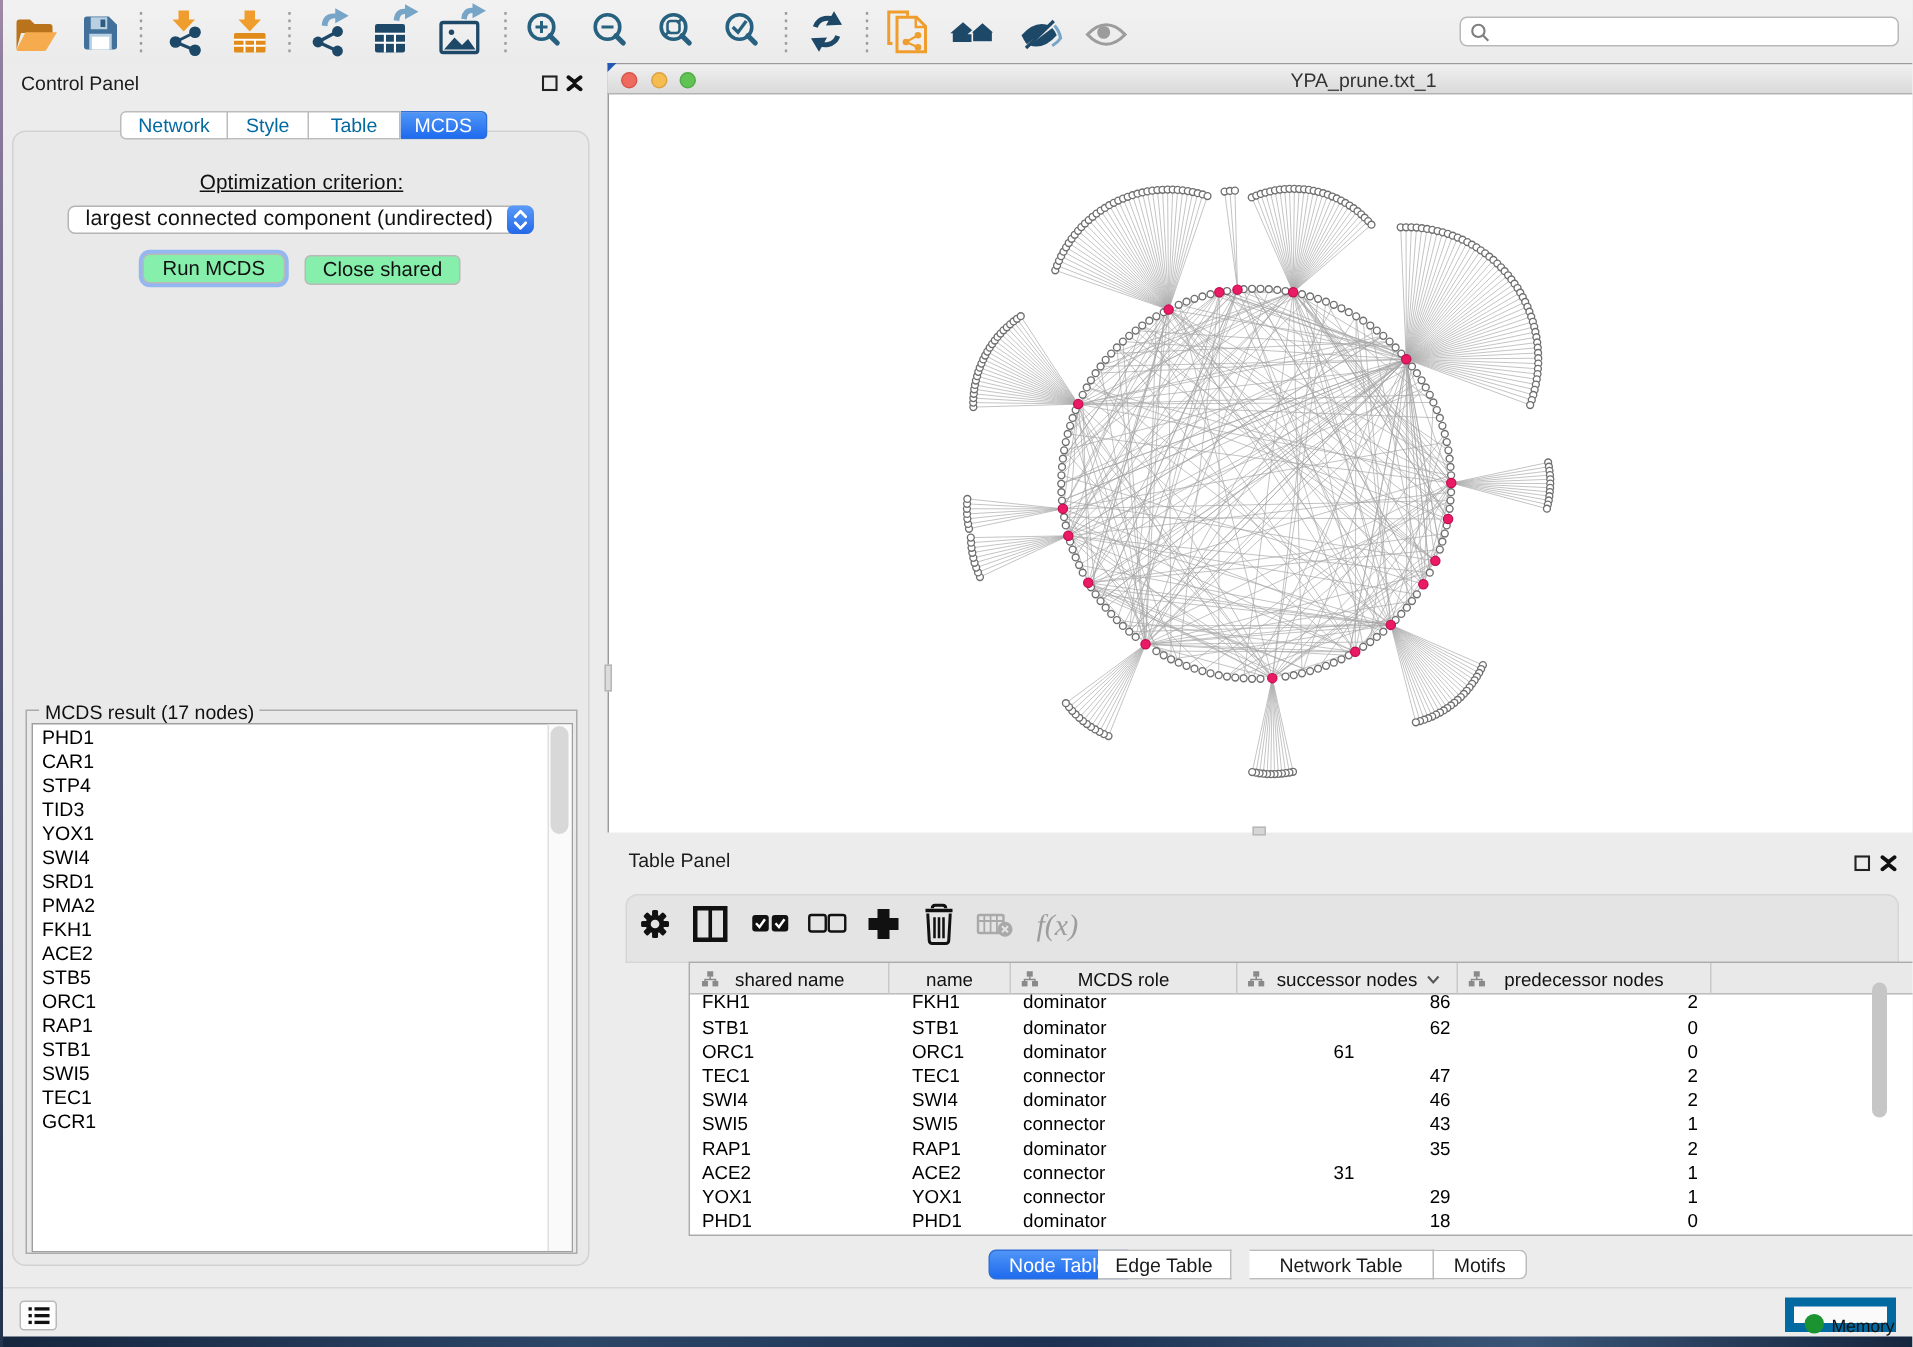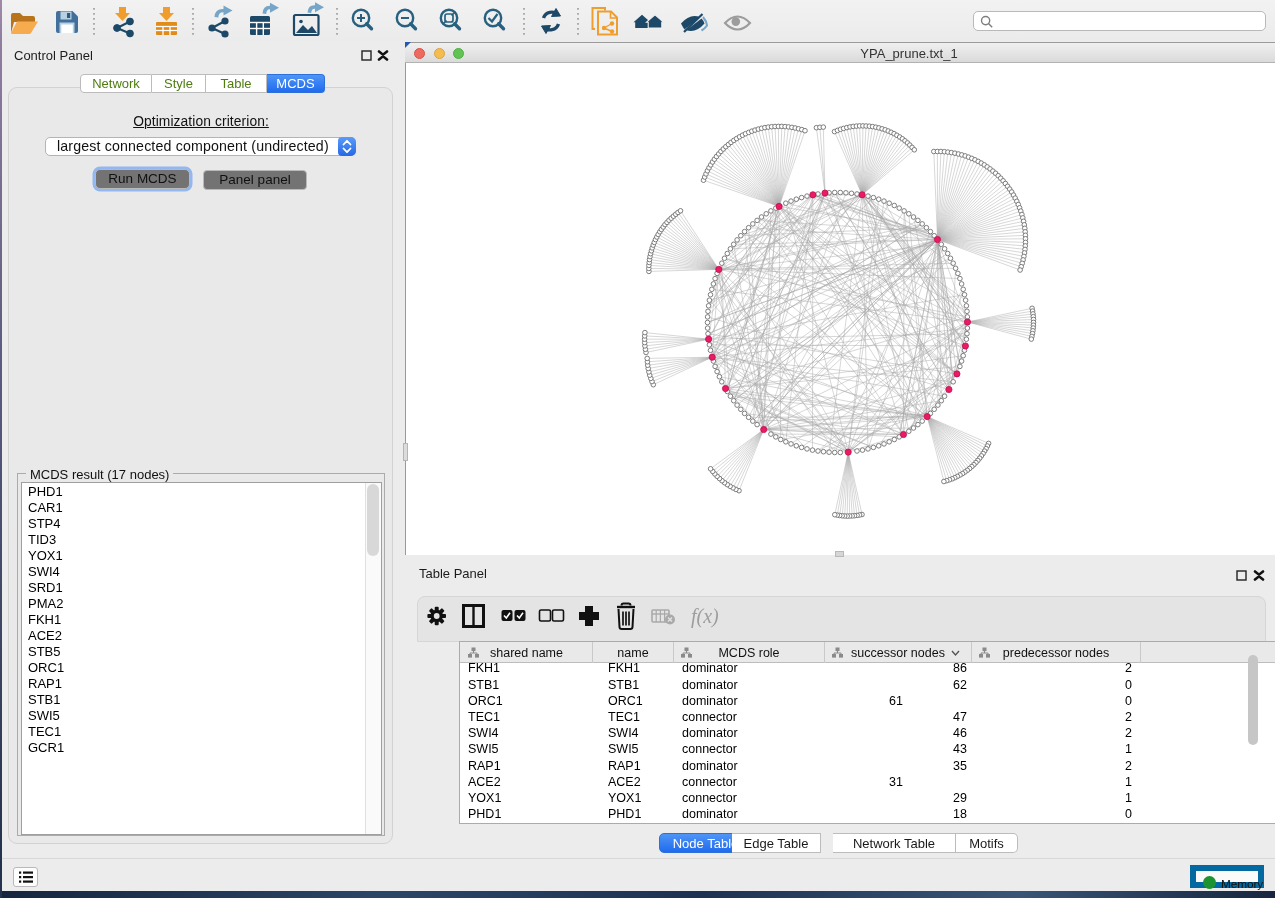--- a/index.html
+++ b/index.html
@@ -7,28 +7,28 @@
 body { font-family:"Liberation Sans", sans-serif; background:#ececec; position:relative; }
 .abs { position:absolute; }
 
 #toolbar { left:0; top:0; width:1275px; height:41px; background:linear-gradient(#f2f2f2,#ebebeb); }
 
 #cpanel { left:0; top:42px; width:402px; height:816px; background:#ececec; }
 #cp-title { left:14px; top:48px; font-size:13px; color:#1c1c1c; }
 .winbtn { position:absolute; top:50px; }
 #cp-inner { left:8px; top:87px; width:385px; height:757px; background:#e9e9e9; border:1px solid #d2d2d2; border-radius:9px; }
 .tabrow { position:absolute; display:flex; }
-.tab { height:19px; background:#fff; border:1px solid #bcbcbc; border-left:none; font-size:13px; color:#4d7c0f; display:flex; align-items:center; justify-content:center; }
+.tab { height:19px; background:#fff; border:1px solid #bcbcbc; border-left:none; font-size:13px; color:#0369a1; display:flex; align-items:center; justify-content:center; }
 .tab.first { border-left:1px solid #bcbcbc; border-radius:4px 0 0 4px; }
 .tab.last { border-radius:0 4px 4px 0; }
 .tab.sel { background:linear-gradient(#4f95f7,#1f6bee); color:#fff; border-color:#2e6fd8; }
 #optlabel { left:0; top:114px; width:402px; text-align:center; font-size:13.8px; letter-spacing:0.1px; color:#111;text-decoration:underline; }
 #dropdown { left:45px; top:137px; width:311px; height:19px; background:#fff; border:1px solid #b4b4b4; border-radius:5px; font-size:14.2px; letter-spacing:0.15px; color:#111; line-height:17.5px; padding-left:11px; white-space:nowrap; }
 #dd-btn { left:338px; top:137px; width:18px; height:19px; background:linear-gradient(#5a9bf8,#2468e8); border-radius:4px 5px 5px 4px; }
-.btn { position:absolute; height:20px; background:#737373; border:1px solid #b9b9b9; border-radius:4px; font-size:13.5px; color:#111; text-align:center; }
+.btn { position:absolute; height:20px; background:#86efac; border:1px solid #b9b9b9; border-radius:4px; font-size:13.5px; color:#111; text-align:center; }
 #runbtn { left:95px; top:169px; width:95px; line-height:18px; box-shadow:0 0 0 2.5px rgba(125,170,242,.8); border-radius:5px; }
 #closebtn { left:203px; top:170px; width:104px; line-height:18px; }
 
 #groupbox { left:17px; top:473px; width:368px; height:363px; border:1px solid #ababab; }
 #grouplab { left:26px; top:467px; font-size:13px; color:#111; background:#e9e9e9; padding:0 4px; }
 #listbox { left:21px; top:482px; width:361px; height:353px; background:#fff; border:1px solid #9f9f9f; font-size:13px; color:#000; padding:1px 0 0 6px; line-height:16px; }
 #listscroll { left:365px; top:483px; width:16px; height:351px; background:#fafafa; border-left:1px solid #e0e0e0; }
 #listthumb { left:367px; top:484px; width:12px; height:72px; background:#d8d8d8; border-radius:6px; }
 
 #netwin { left:405px; top:42px; width:870px; height:513px; border-left:1px solid #9a9a9a; border-top:1px solid #9a9a9a; background:#fff; }
@@ -206,21 +206,21 @@
 <div class="tab" style="width:54px">Style</div>
 <div class="tab" style="width:61px">Table</div>
 <div class="tab sel last" style="width:58px">MCDS</div>
 </div>
 <div class="abs" id="optlabel">Optimization criterion:</div>
 <div class="abs" id="dropdown">largest connected component (undirected)</div>
 <div class="abs" id="dd-btn"><svg width="18" height="19" viewBox="0 0 18 19">
       <path d="M5.5 7.5 L9 3.8 L12.5 7.5 M5.5 11.5 L9 15.2 L12.5 11.5" stroke="#fff" stroke-width="1.8" fill="none" stroke-linecap="round" stroke-linejoin="round"></path>
     </svg></div>
 <div class="btn" id="runbtn">Run MCDS</div>
-<div class="btn" id="closebtn">Panel panel</div>
+<div class="btn" id="closebtn">Close shared</div>
 <div class="abs" id="groupbox"></div>
 <div class="abs" id="grouplab">MCDS result (17 nodes)</div>
 <div class="abs" id="listbox">PHD1<br>CAR1<br>STP4<br>TID3<br>YOX1<br>SWI4<br>SRD1<br>PMA2<br>FKH1<br>ACE2<br>STB5<br>ORC1<br>RAP1<br>STB1<br>SWI5<br>TEC1<br>GCR1</div>
 <div class="abs" id="listscroll"></div>
 <div class="abs" id="listthumb"></div>
 
 <div class="abs" id="netwin"></div>
 <svg width="870" height="492" viewBox="405 63 870 492" style="position:absolute;left:405px;top:63px">
 <g stroke="#8f8f8f" stroke-width="0.45" opacity="0.8">
 <line x1="937.5" y1="239.5" x2="757.1" y2="424.6"></line>

